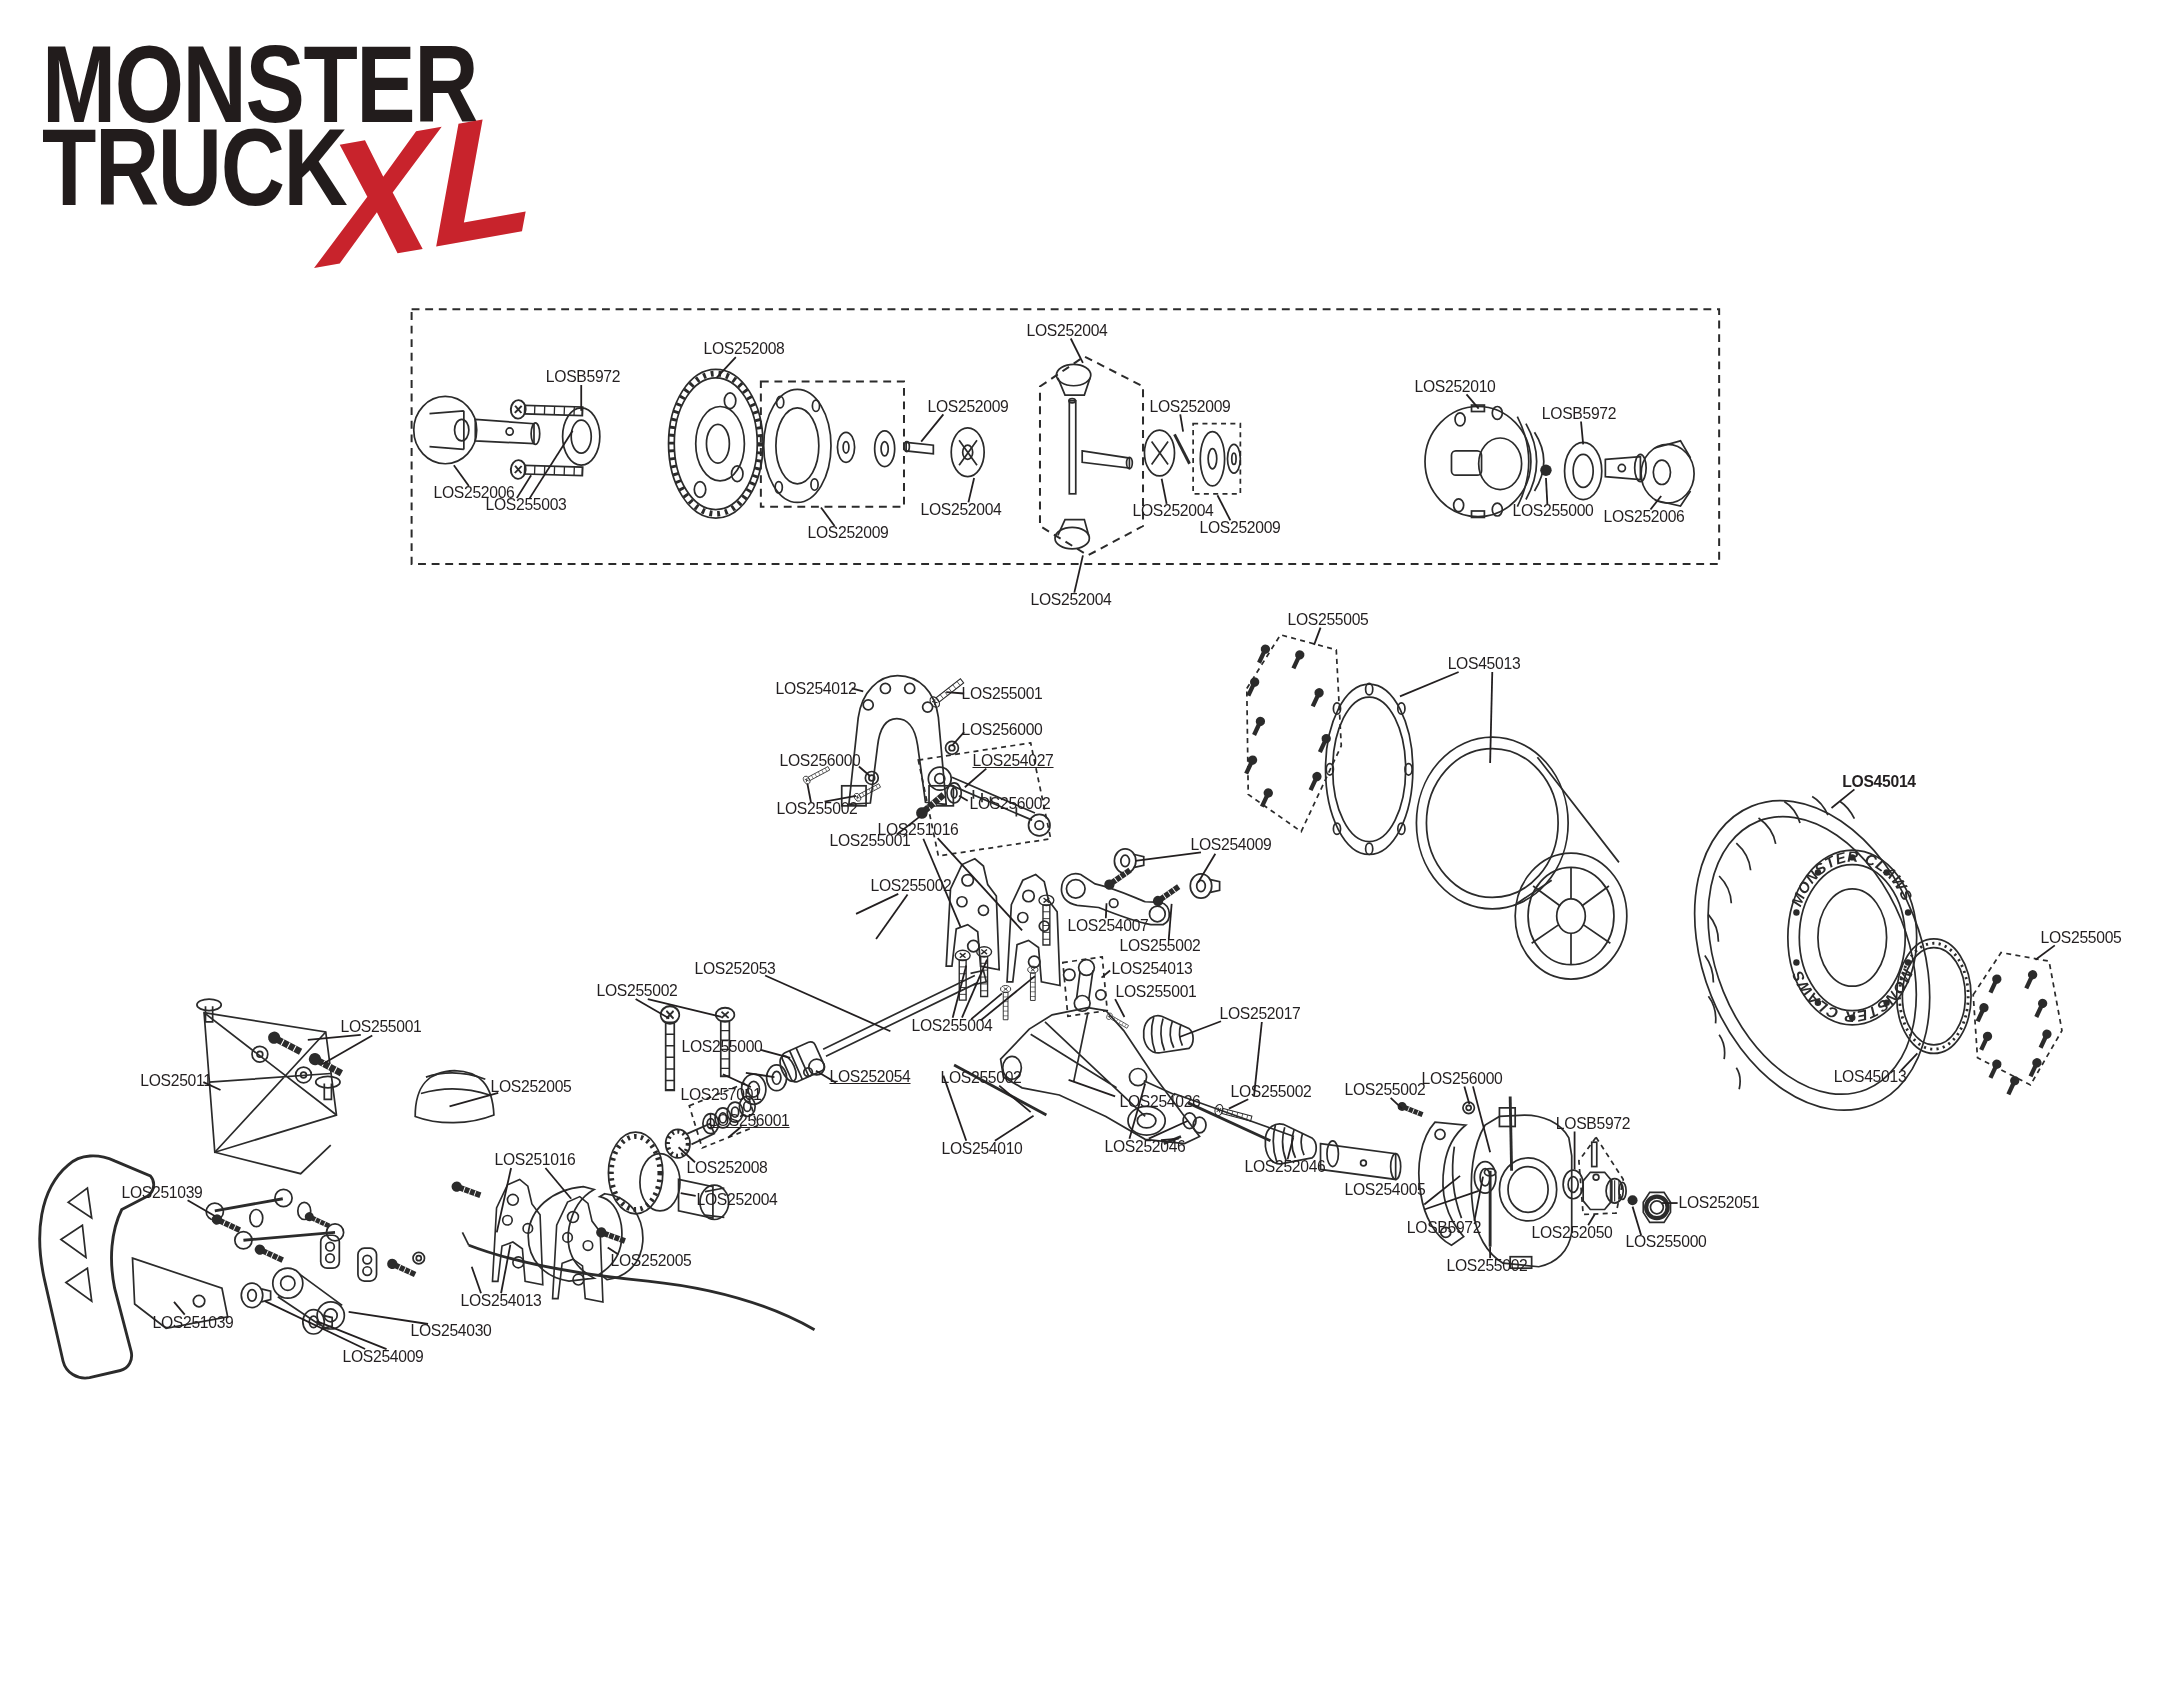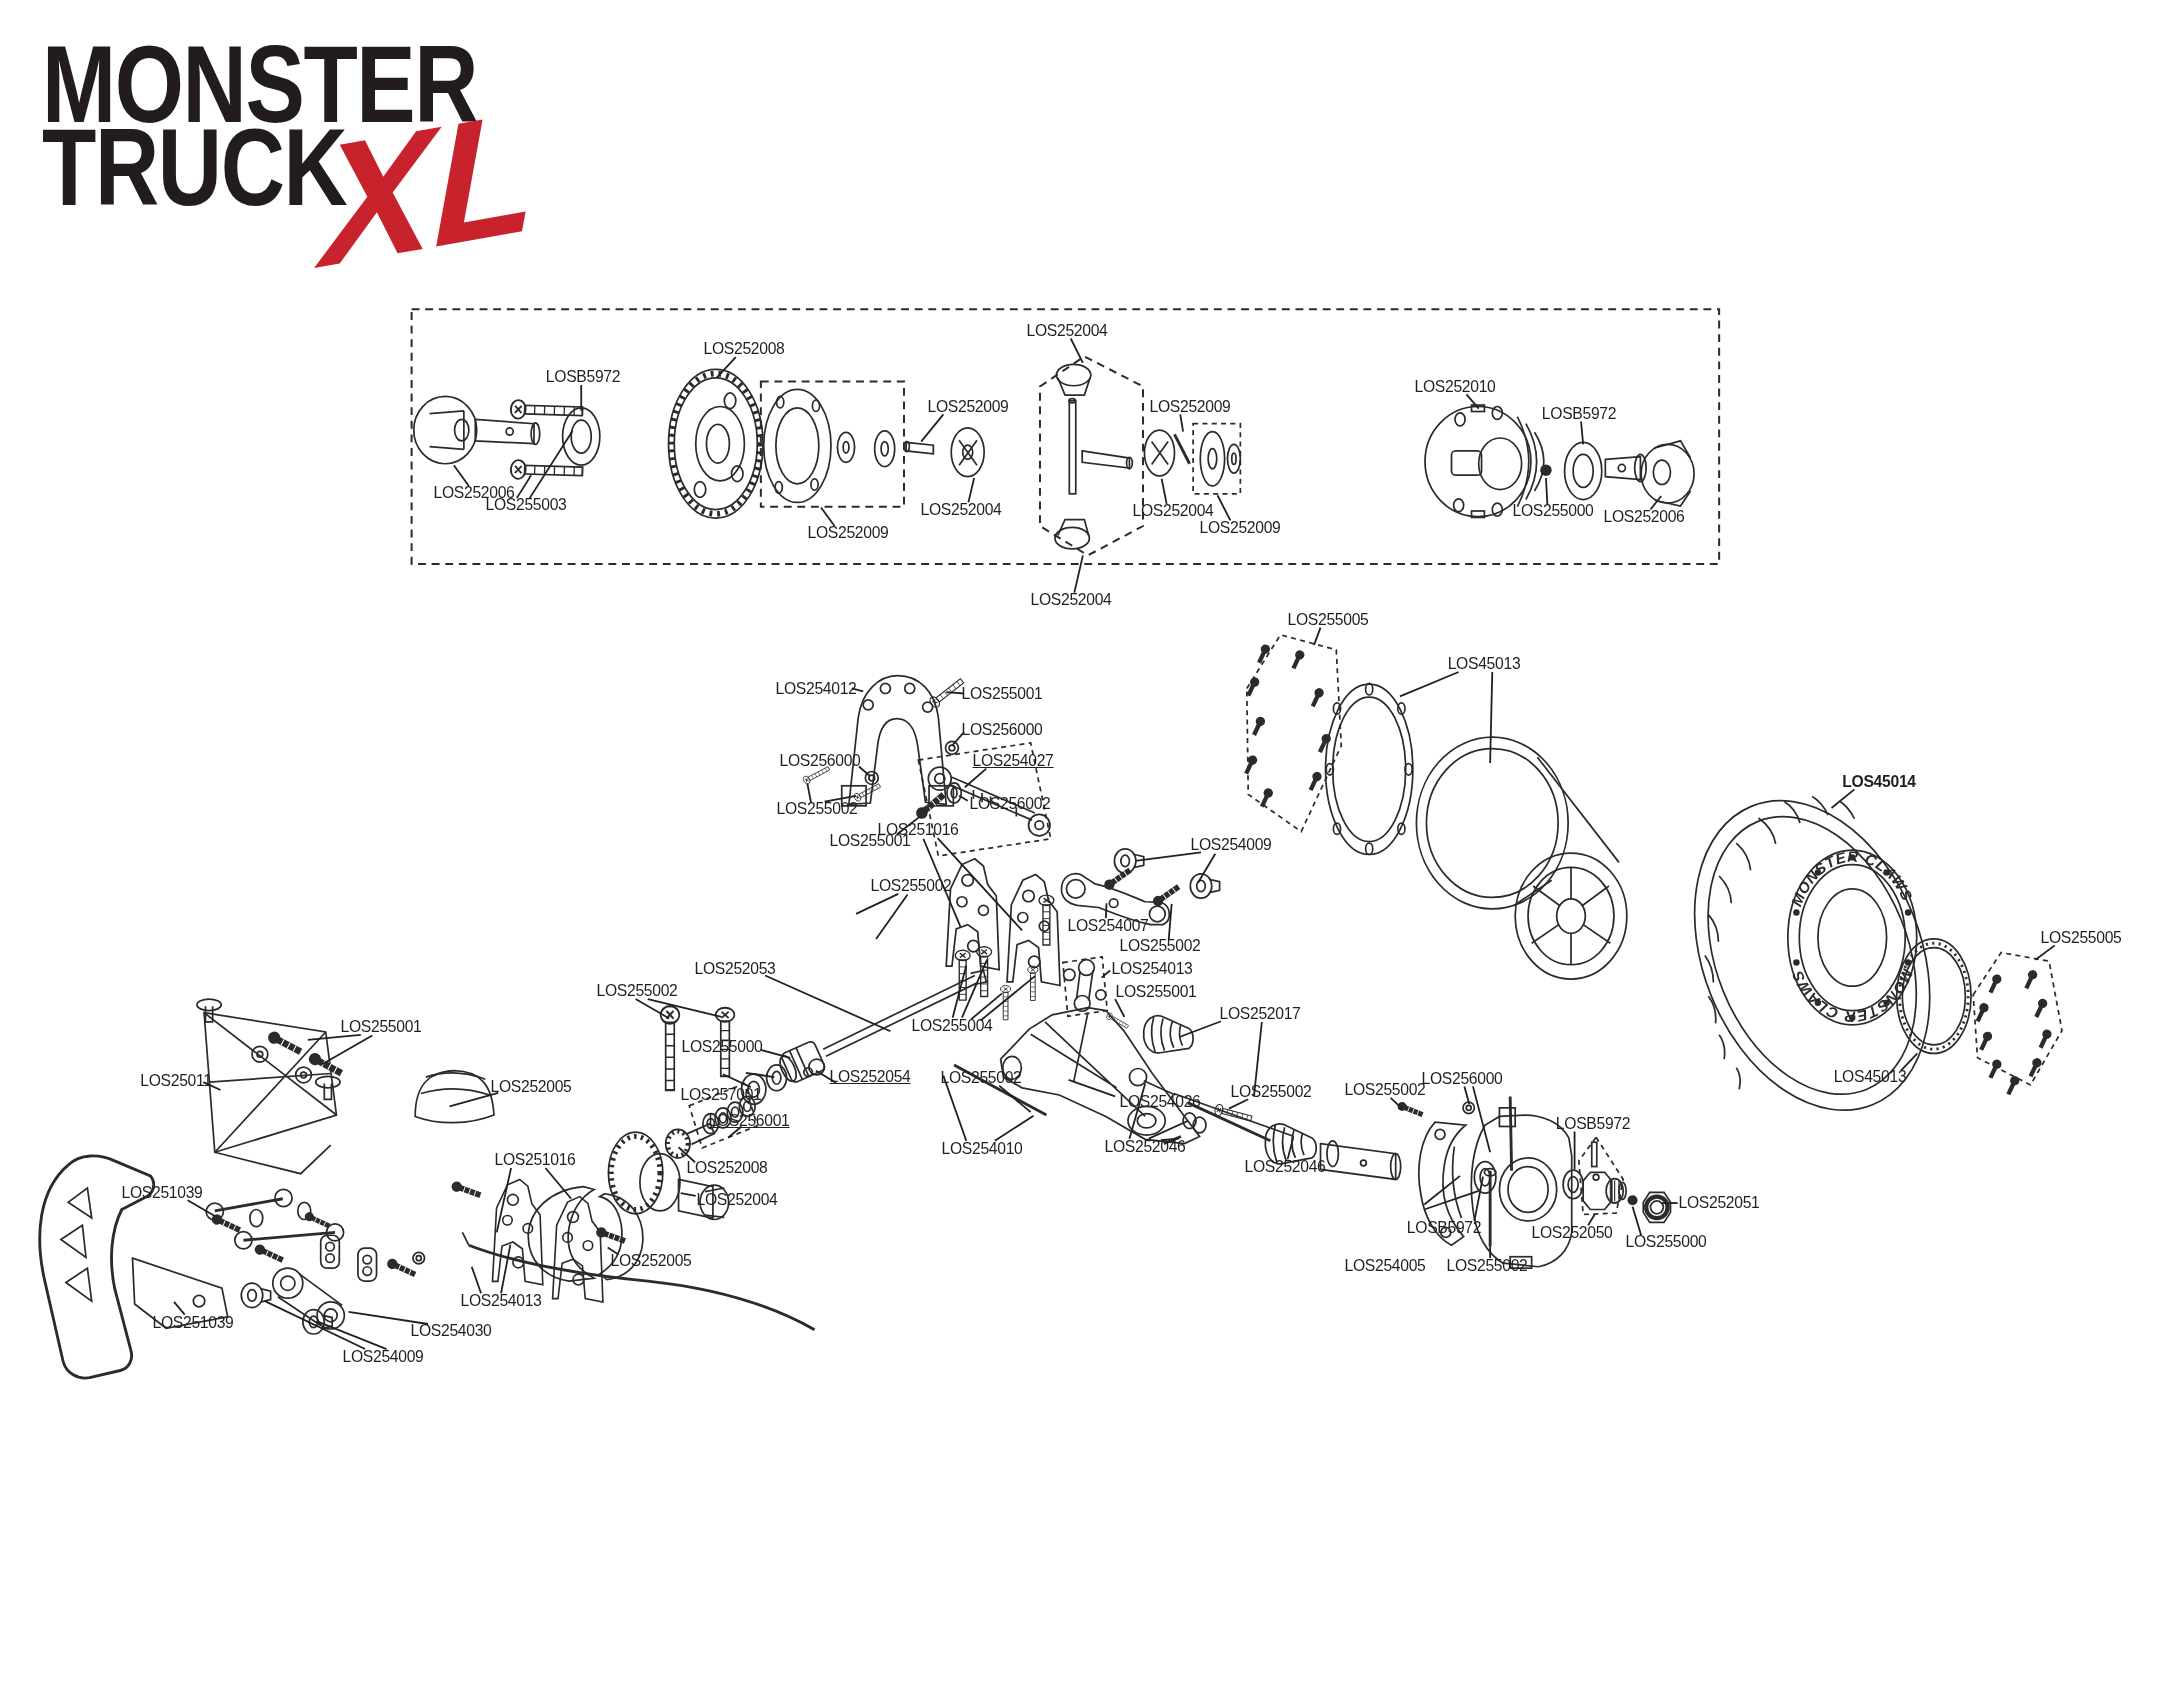--- a/index.html
+++ b/index.html
@@ -607,21 +607,21 @@
       <div class="part-label" style="left: 383px; top: 1357px;">LOS254009</div>
       <div class="part-label" style="left: 451px; top: 1331px;">LOS254030</div>
       <div class="part-label" style="left: 982px; top: 1149px;">LOS254010</div>
       <div class="part-label" style="left: 1145px; top: 1147px;">LOS252046</div>
       <div class="part-label" style="left: 1149px; top: 1102px; margin-left: 11px;">LOS254026</div>
       <div class="part-label" style="left: 981px; top: 1078px;">LOS255002</div>
       <div class="part-label" style="left: 1271px; top: 1092px;">LOS255002</div>
       <div class="part-label" style="left: 1285px; top: 1167px;">LOS252046</div>
       <div class="part-label" style="left: 1385px; top: 1090px;">LOS255002</div>
       <div class="part-label" style="left: 1462px; top: 1079px;">LOS256000</div>
-      <div class="part-label" style="left: 1385px; top: 1266px; text-align: center;">LOS254005</div>
+      <div class="part-label" style="left: 1385px; top: 1190px; text-align: center;">LOS254005</div>
       <div class="part-label" style="left: 1593px; top: 1124px;">LOSB5972</div>
       <div class="part-label" style="left: 1444px; top: 1228px;">LOSB5972</div>
       <div class="part-label" style="left: 1487px; top: 1266px;">LOS255002</div>
       <div class="part-label" style="left: 1572px; top: 1233px;">LOS252050</div>
       <div class="part-label" style="left: 1666px; top: 1242px;">LOS255000</div>
       <div class="part-label" style="left: 1719px; top: 1203px;">LOS252051</div>
       <div class="part-label" style="left: 1328px; top: 620px;">LOS255005</div>
       <div class="part-label" style="left: 1484px; top: 664px;">LOS45013</div>
       <div class="part-label" style="left: 1879px; top: 782px; font-weight: bold;">LOS45014</div>
       <div class="part-label" style="left: 2081px; top: 938px;">LOS255005</div>

